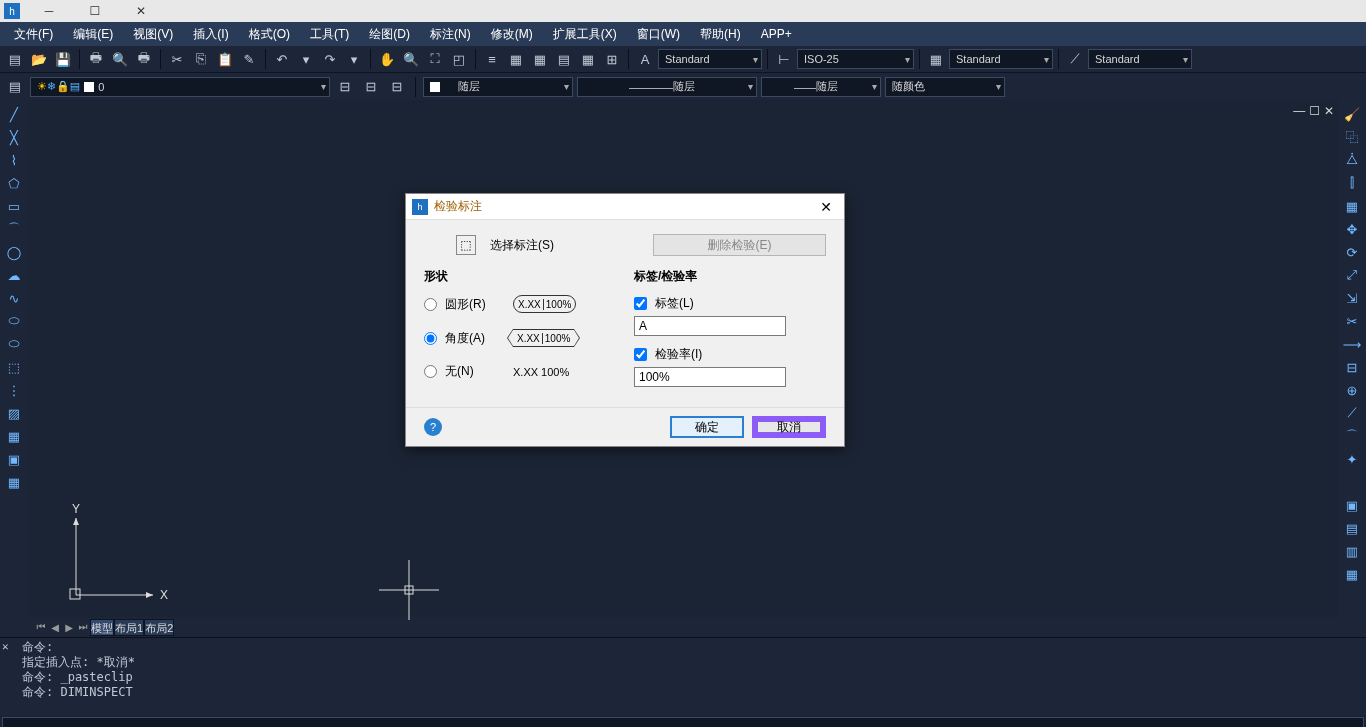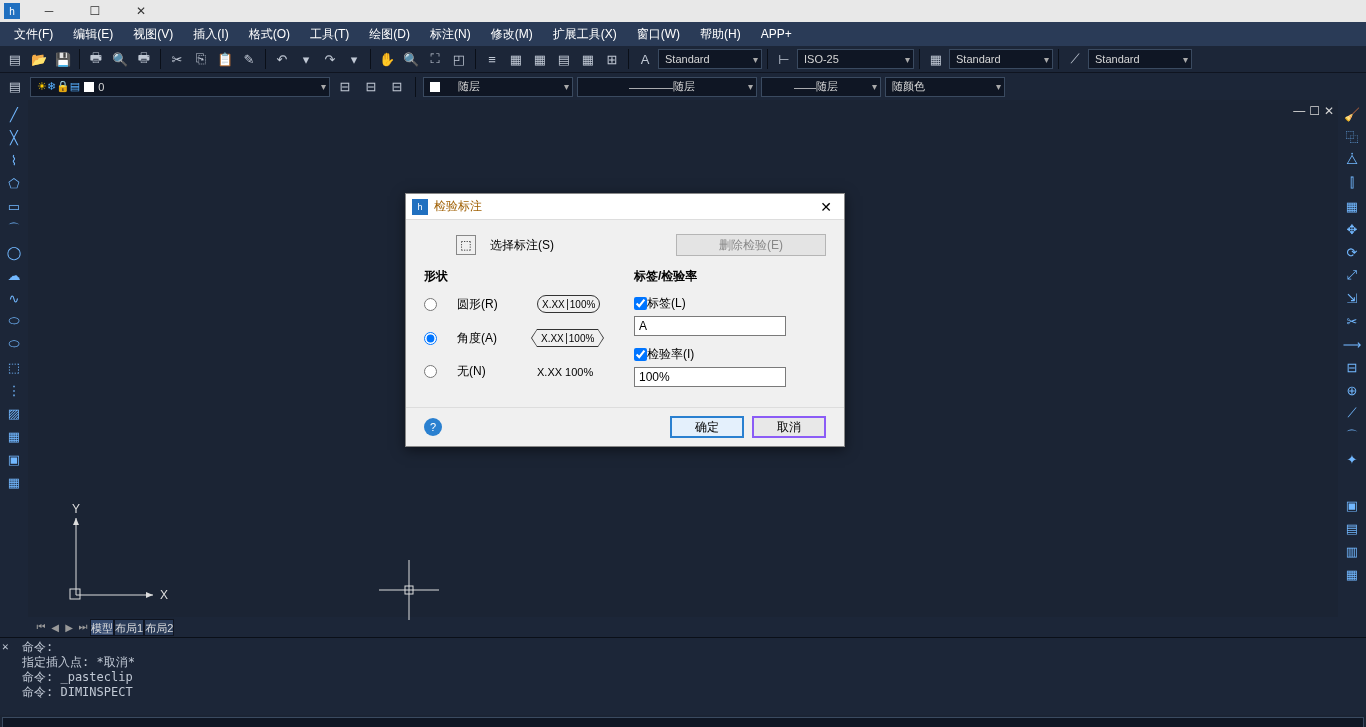--- a/index.html
+++ b/index.html
@@ -36,35 +36,35 @@
 .cmdline .lines { margin-left: 16px; line-height: 15px; }
 .cmdinput { height: 19px; background: #0f1624; border: 1px solid #3a4a60; margin: 2px 2px 0 2px; }
 .dialog { position: absolute; left: 405px; top: 193px; width: 440px; background: #f0f0f0; border: 1px solid #888; box-shadow: 0 3px 12px rgba(0,0,0,0.5); font-family: "Microsoft YaHei", Tahoma, sans-serif; color: #000; }
 .dialog .dtitle { height: 26px; display: flex; align-items: center; padding: 0 6px; background: #fff; border-bottom: 1px solid #ddd; }
 .dialog .dtitle .di { width: 16px; height: 16px; background: #2070c0; color: #fff; font-size: 9px; display: flex; align-items: center; justify-content: center; margin-right: 6px; }
 .dialog .dtitle .dt { flex: 1; font-size: 12px; color: #a16207; }
 .dialog .dtitle .dx { width: 24px; text-align: center; font-size: 14px; }
 .dialog .dbody { padding: 14px 18px 10px 18px; }
 .dialog .toprow { display: flex; align-items: center; margin-bottom: 12px; gap: 14px; }
 .dialog .selectbtn { width: 20px; height: 20px; border: 1px solid #888; display: flex; align-items: center; justify-content: center; margin-left: 32px; font-size: 12px; }
-.dialog .delbtn { margin-left: auto; width: 150px; height: 22px; background: #e4e4e4; border: 1px solid #b5b5b5; color: #888; display: flex; align-items: center; justify-content: center; }
+.dialog .delbtn { margin-left: auto; width: 173px; height: 22px; background: #e4e4e4; border: 1px solid #b5b5b5; color: #888; display: flex; align-items: center; justify-content: center; }
 .dialog .cols { display: flex; gap: 18px; }
 .dialog .col { flex: 1; }
 .dialog .col h4 { font-size: 12px; font-weight: bold; margin-bottom: 10px; }
-.dialog .radiorow { display: flex; align-items: center; margin-bottom: 16px; gap: 20px; }
+.dialog .radiorow { display: flex; align-items: center; margin-bottom: 16px; gap: 8px; }
 .dialog .radiorow input { width: 13px; height: 13px; }
 .dialog .shape { height: 18px; display: flex; align-items: center; font-size: 10px; border: 1px solid #333; }
 .dialog .shape.round { border-radius: 9px; padding: 0 4px; }
 .dialog .shape.angle { position: relative; padding: 0 4px; border-left: none; border-right: none; }
-.dialog .chkrow { display: flex; align-items: center; margin-bottom: 4px; gap: 0; }
+.dialog .chkrow { display: flex; align-items: center; margin-bottom: 4px; gap: 8px; }
 .dialog .chkrow input { width: 13px; height: 13px; }
 .dialog .txtin { width: 152px; height: 20px; border: 1px solid #7a7a7a; padding: 0 4px; font-size: 12px; margin-bottom: 10px; background: #fff; }
 .dialog .dfooter { border-top: 1px solid #ddd; padding: 8px 18px; display: flex; align-items: center; }
 .dialog .help { width: 18px; height: 18px; border-radius: 50%; background: #2a80d0; color: #fff; display: flex; align-items: center; justify-content: center; font-size: 11px; }
-.dialog .btn { width: 74px; height: 22px; border: 2px solid #8b5cf6; background: #e8e8e8; display: flex; align-items: center; justify-content: center; font-size: 12px; margin-left: 8px; }
+.dialog .btn { width: 74px; height: 22px; border: 6px solid #8b5cf6; background: #e8e8e8; display: flex; align-items: center; justify-content: center; font-size: 12px; margin-left: 8px; }
 .dialog .btn.primary { border: 2px solid #2a80d0; background: #e4f0fc; }
 .lgap { gap: 12px; }
 </style>
 </head>
 <body>
 
 <div class="titlebar">
   <span class="icon">h</span>
   <div class="winbtns">
     <div class="winbtn">─</div>

